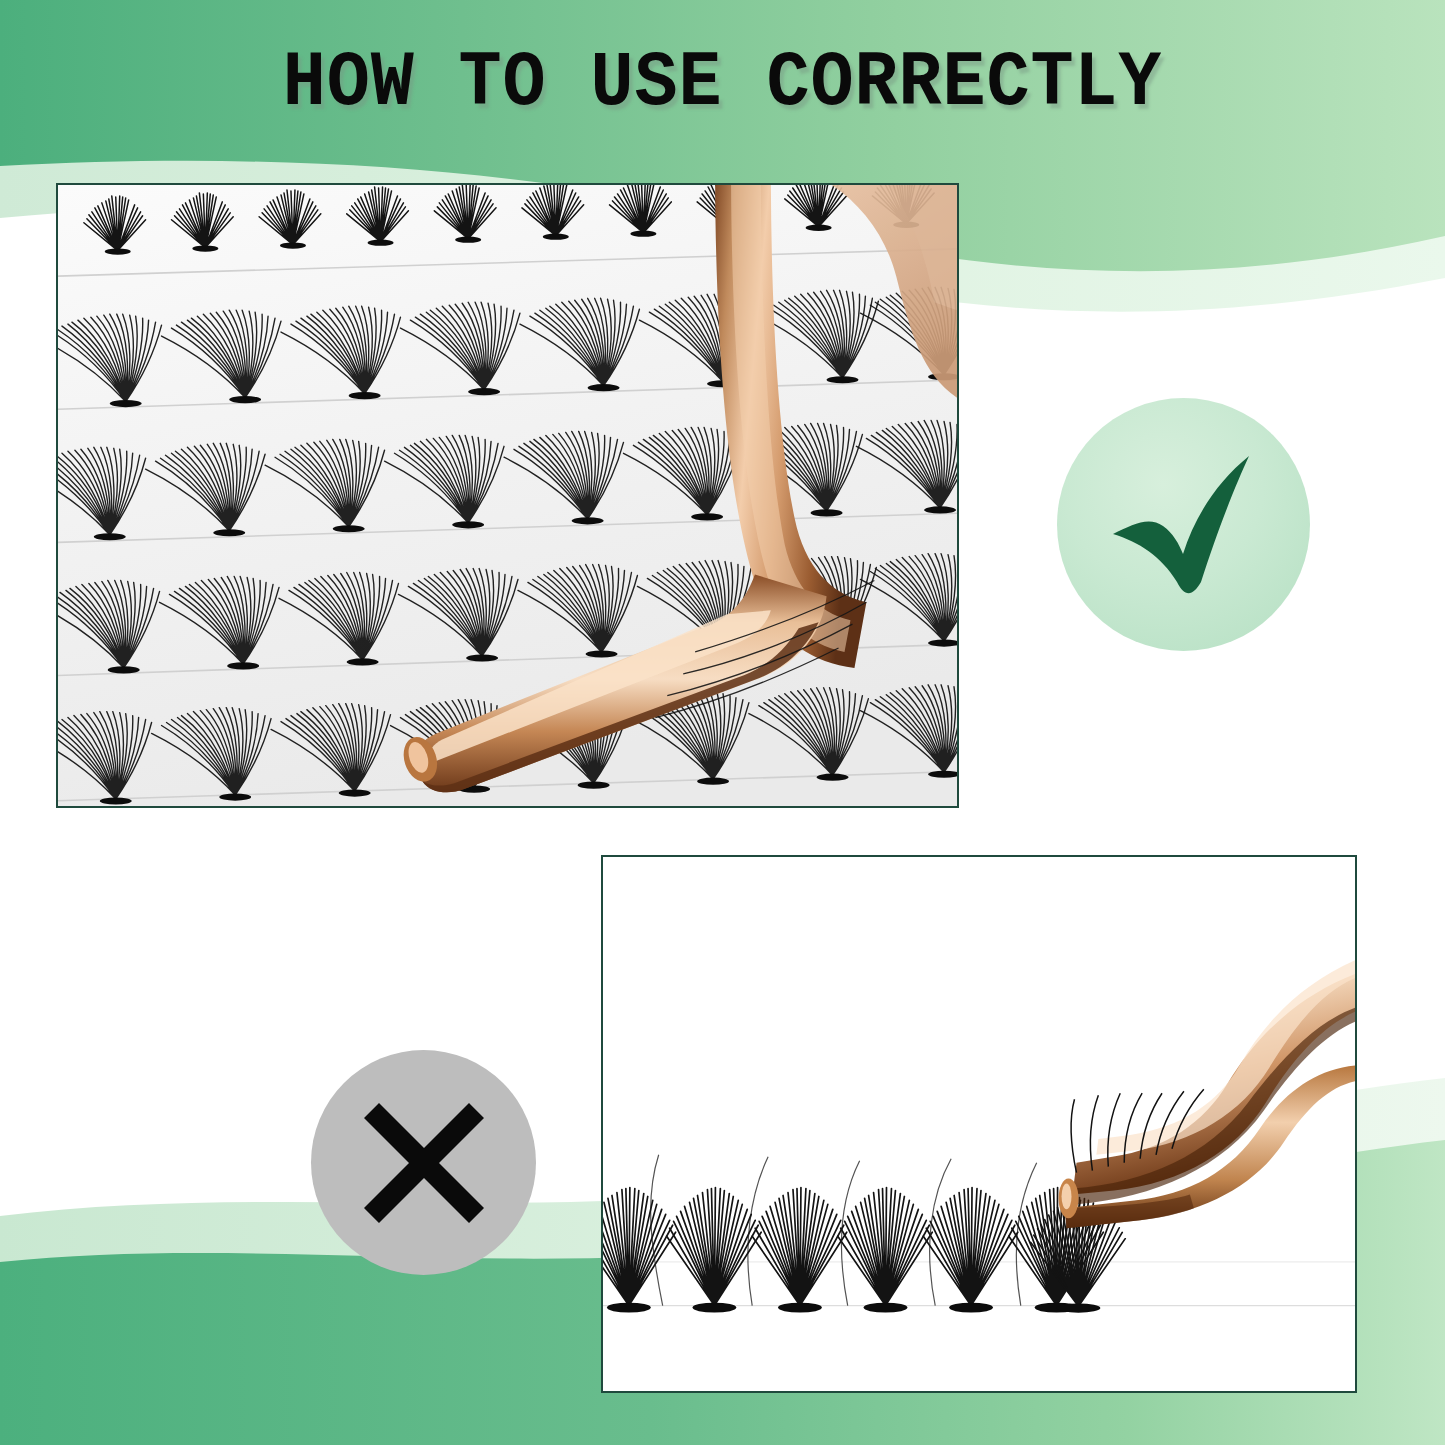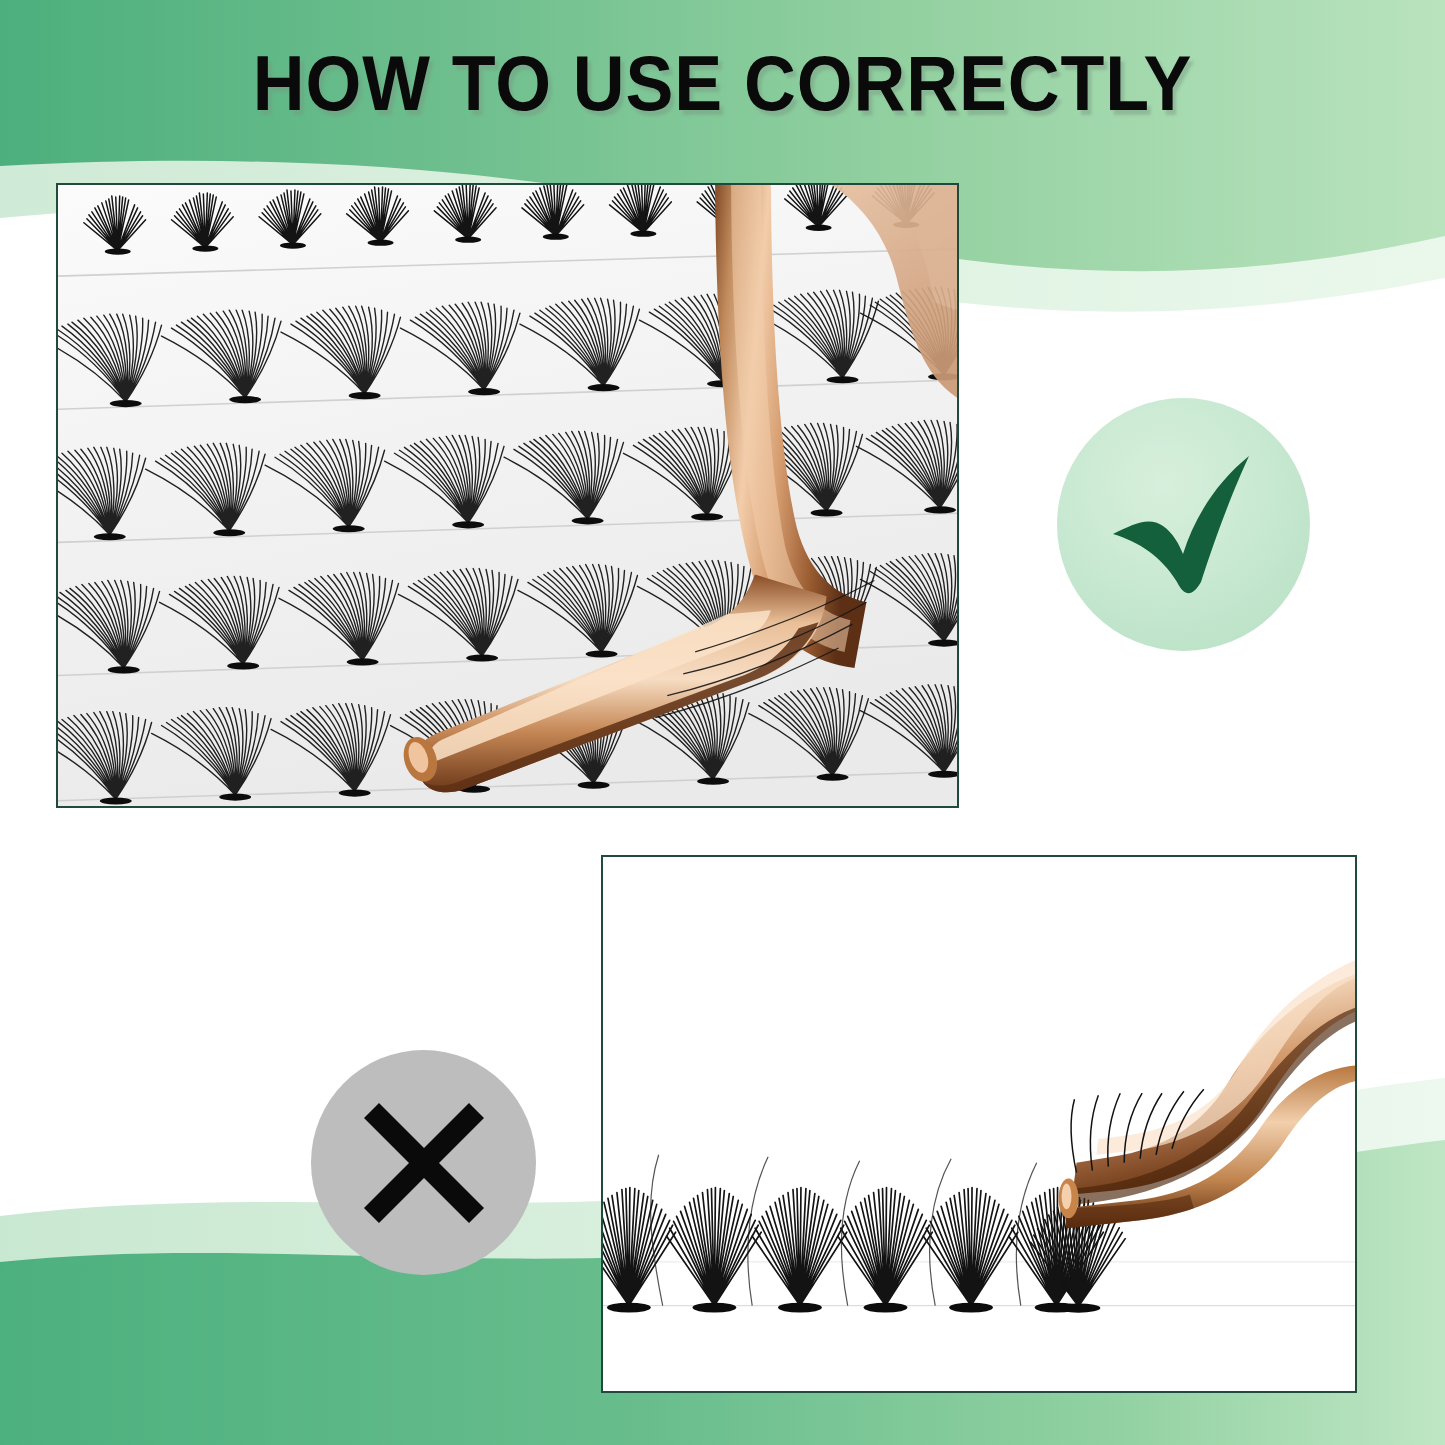--- a/index.html
+++ b/index.html
@@ -3,21 +3,21 @@
 <meta charset="utf-8">
 <style>
   html,body{margin:0;padding:0;}
   body{
     width:1445px;height:1445px;
     background:#ffffff;
     font-family:"Liberation Sans","DejaVu Sans",sans-serif;
     overflow:hidden;
     position:relative;
   }
-  #stage{position:absolute;inset:0;width:1445px;height:1445px;overflow:hidden;background:#fff;}
+  #stage{position:absolute;inset:0;width:1445px;height:1445px;overflow:hidden;background:#fff;font-family:Liberation Mono, monospace;}
 
   
   .bg-layer{position:absolute;left:0;top:0;width:1445px;height:1445px;pointer-events:none;}
 
   
   #title{
     position:absolute;
     left:0;right:0;top:44px;
     text-align:center;
     font-size:78px;

